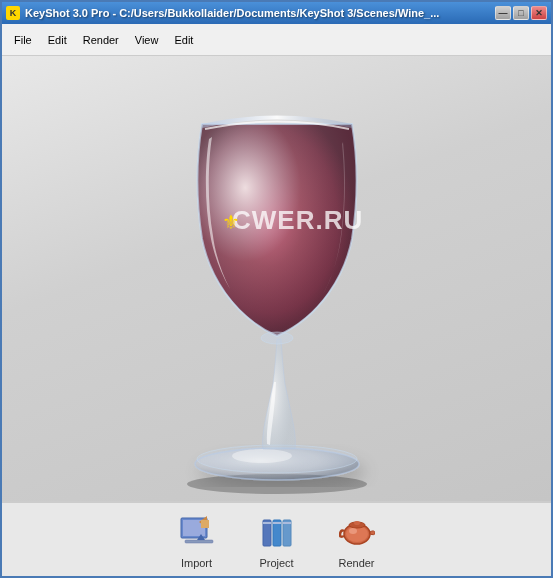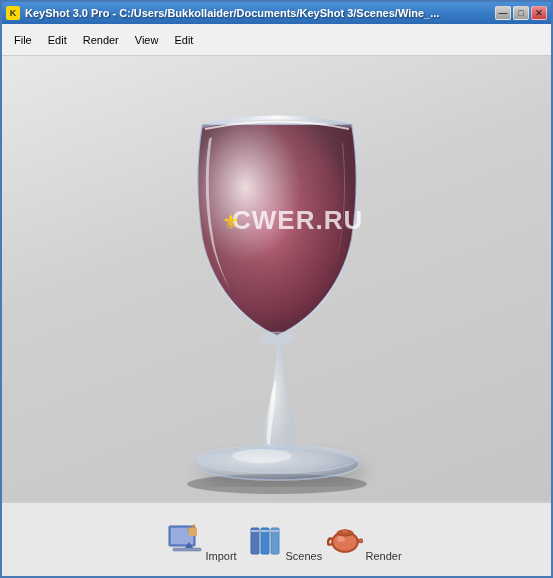--- a/index.html
+++ b/index.html
@@ -128,22 +128,22 @@
       display: flex;
       align-items: center;
       justify-content: center;
       gap: 20px;
       flex-shrink: 0;
       padding: 5px 10px;
     }
 
     .toolbar-item {
       display: flex;
-      flex-direction: row;
-      align-items: flex-end;
+      flex-direction: column;
+      align-items: center;
       gap: 3px;
       cursor: pointer;
       width: 60px;
     }
 
     .toolbar-icon-bg {
       width: 44px;
       height: 44px;
       display: flex;
       align-items: center;
@@ -272,21 +272,21 @@
       <div class="toolbar-icon-bg">
         <svg width="36" height="36" viewBox="0 0 36 36">
           <rect x="4" y="6" width="8" height="26" rx="1" fill="#5577bb" stroke="#4466aa" stroke-width="1"></rect>
           <rect x="14" y="6" width="8" height="26" rx="1" fill="#4488cc" stroke="#3377bb" stroke-width="1"></rect>
           <rect x="24" y="6" width="8" height="26" rx="1" fill="#6699cc" stroke="#5588bb" stroke-width="1"></rect>
           <rect x="4" y="8" width="8" height="2" fill="#aabbdd"></rect>
           <rect x="14" y="8" width="8" height="2" fill="#aabbdd"></rect>
           <rect x="24" y="8" width="8" height="2" fill="#aabbdd"></rect>
         </svg>
       </div>
-      <span class="toolbar-label">Scenes</span>
+      <span class="toolbar-label">Project</span>
     </div>
 
 
 
 
     <div class="toolbar-item">
       <div class="toolbar-icon-bg">
         <svg width="36" height="36" viewBox="0 0 36 36">
 
           <ellipse cx="18" cy="20" rx="13" ry="10" fill="#cc6644" stroke="#aa4422" stroke-width="1.5"></ellipse>

